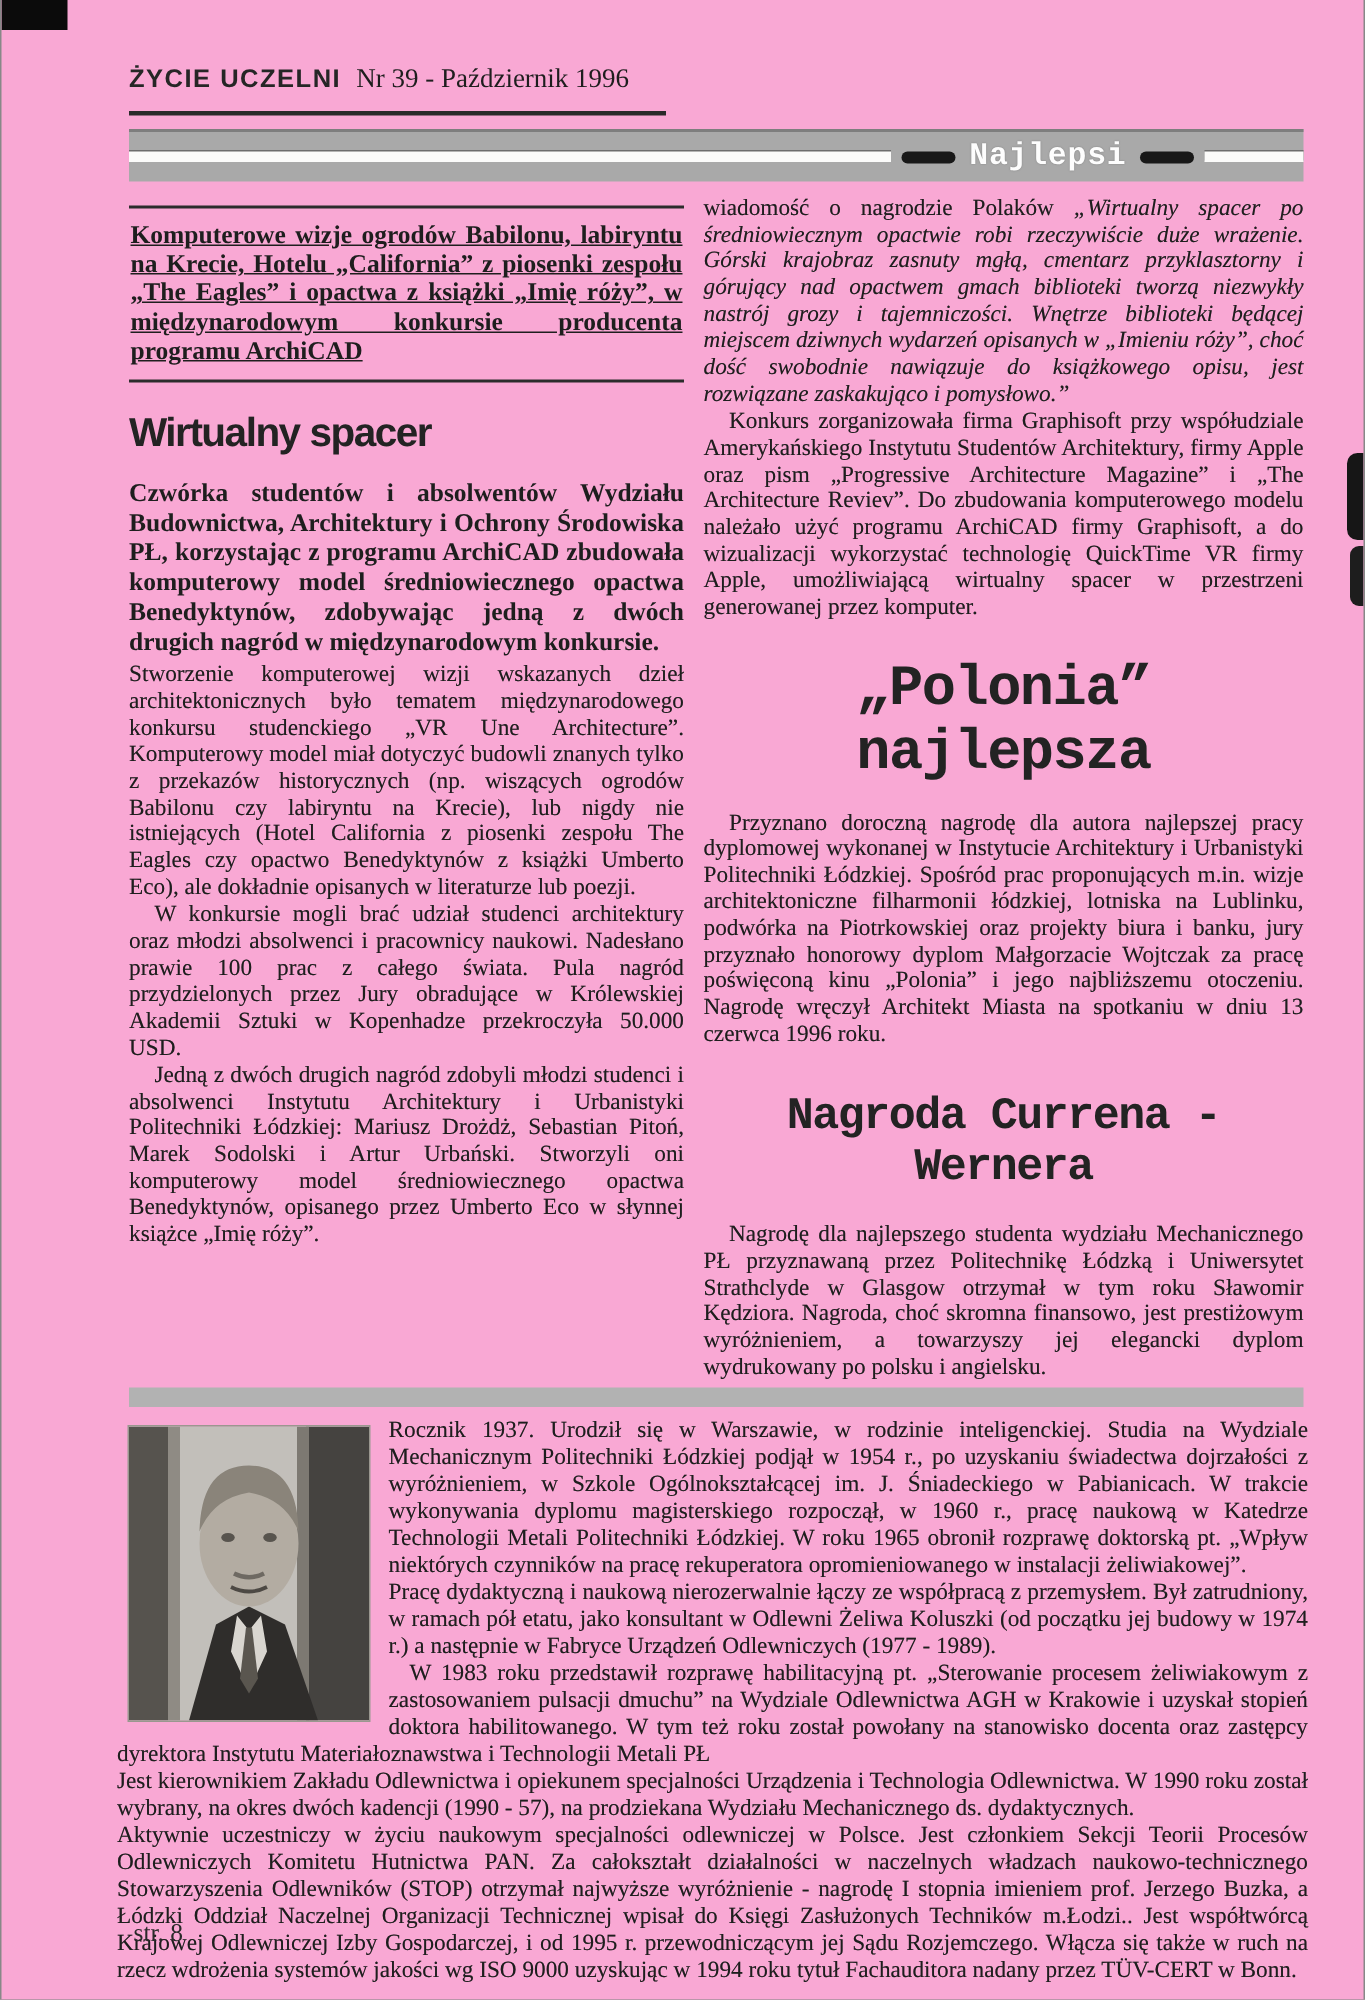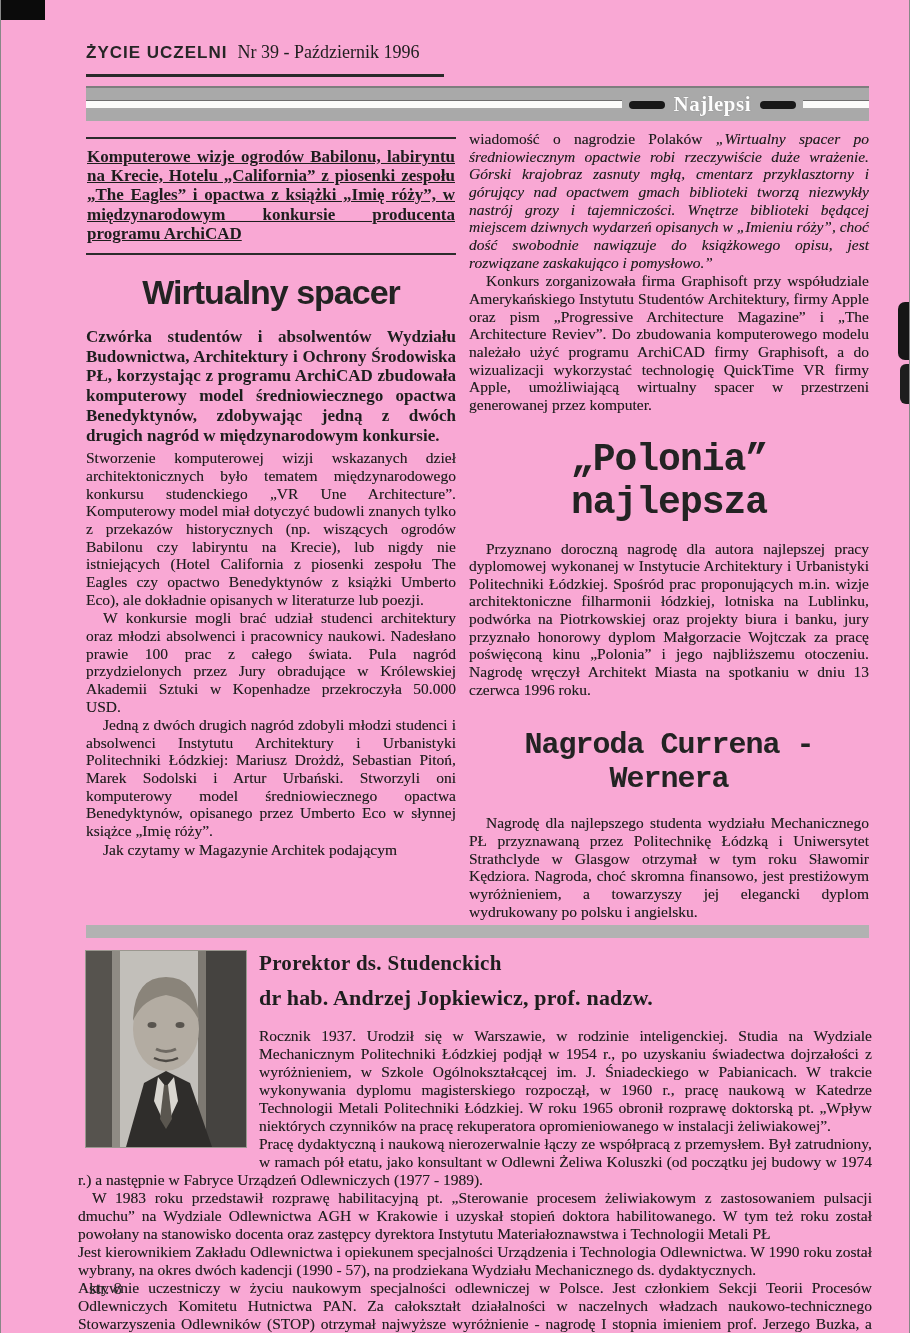--- a/index.html
+++ b/index.html
@@ -20,39 +20,39 @@
   .masthead{font-family:"Liberation Sans", sans-serif;font-weight:bold;font-size:17px;letter-spacing:1px;color:#262626;}
   .issue{font-size:18px;margin-left:6px;}
   .header-rule{margin-top:11px;width:358px;height:3px;background:#2a2a2a;}
 
   
   .banner{position:relative;height:33px;background:#a9a9a9;border-top:2px solid #7e7e7e;
           display:flex;align-items:center;margin-top:9px;}
   .banner .stripe{height:7px;background:#fbfbfa;box-shadow:0 -1px 0 #6d6d6d;}
   .banner .stripe.grow{flex:1;}
   .banner .cap{width:36px;height:8px;background:#181818;border-radius:4px;margin:0 7px;flex:none;}
-  .banner .label{font-family:Liberation Serif, serif;font-weight:bold;font-size:21px;
+  .banner .label{font-family:Liberation Mono, monospace;font-weight:bold;font-size:21px;
                  color:#fdfdfd;letter-spacing:.5px;padding:0 2px;flex:none;
                  text-shadow:0 0 1px rgba(80,80,80,.6);}
   .banner-najlepsi .stripe.end{width:66px;flex:none;}
   .banner-sub{height:13px;background:#b2b2b2;margin-top:5px;}
 
   
   .columns{display:flex;gap:13px;margin-top:9px;}
   .col-left{width:370px;flex:none;}
   .col-right{flex:1;min-width:0;}
 
   .lead-box{
     border-top:2px solid #2c2c2c;border-bottom:2px solid #2c2c2c;
     padding:8px 1px 10px;margin-top:7px;
     font-weight:bold;font-size:17px;line-height:1.13;text-align:justify;text-decoration:underline;
   }
   h1.headline{
-    font-family:"Liberation Sans", sans-serif;font-weight:bold;font-size:34px;
-    letter-spacing:-1px;text-align:center;color:#232323;margin:18px 0 15px;
+    font-family:"Liberation Sans", sans-serif;font-weight:bold;font-size:27px;
+    letter-spacing:-1px;text-align:left;color:#232323;margin:18px 0 15px;
   }
   h2.headline{
     font-family:Liberation Mono, monospace;font-weight:bold;
     letter-spacing:-1px;text-align:center;color:#232323;
   }
   h2.h-polonia{font-size:38px;margin:24px 0 16px;}
   h2.h-currena{font-size:30px;margin:30px 0 18px;text-align:center;}
 
   p.body{margin:0;font-size:15.5px;line-height:1.14;text-align:justify;
          text-shadow:0 0 .4px rgba(30,30,30,.45);}
@@ -101,21 +101,20 @@
 
   <div class="columns">
 
     <div class="col-left">
       <div class="lead-box">Komputerowe wizje ogrodów Babilonu, labiryntu na Krecie, Hotelu „California” z piosenki zespołu „The Eagles” i opactwa z książki „Imię róży”, w międzynarodowym konkursie producenta programu ArchiCAD</div>
       <h1 class="headline">Wirtualny spacer</h1>
       <p class="intro">Czwórka studentów i absolwentów Wydziału Budownictwa, Architektury i Ochrony Środowiska PŁ, korzystając z programu ArchiCAD zbudowała komputerowy model średniowiecznego opactwa Benedyktynów, zdobywając jedną z dwóch drugich nagród w międzynarodowym konkursie.</p>
       <p class="body">Stworzenie komputerowej wizji wskazanych dzieł architektonicznych było tematem międzynarodowego konkursu studenckiego „VR Une Architecture”. Komputerowy model miał dotyczyć budowli znanych tylko z przekazów historycznych (np. wiszących ogrodów Babilonu czy labiryntu na Krecie), lub nigdy nie istniejących (Hotel California z piosenki zespołu The Eagles czy opactwo Benedyktynów z książki Umberto Eco), ale dokładnie opisanych w literaturze lub poezji.</p>
       <p class="body indent">W konkursie mogli brać udział studenci architektury oraz młodzi absolwenci i pracownicy naukowi. Nadesłano prawie 100 prac z całego świata. Pula nagród przydzielonych przez Jury obradujące w Królewskiej Akademii Sztuki w Kopenhadze przekroczyła 50.000 USD.</p>
       <p class="body indent">Jedną z dwóch drugich nagród zdobyli młodzi studenci i absolwenci Instytutu Architektury i Urbanistyki Politechniki Łódzkiej: Mariusz Drożdż, Sebastian Pitoń, Marek Sodolski i Artur Urbański. Stworzyli oni komputerowy model średniowiecznego opactwa Benedyktynów, opisanego przez Umberto Eco w słynnej książce „Imię róży”.</p>
-      <p class="body indent">Jak czytamy w Magazynie Architek podającym</p>
     </div>
 
     <div class="col-right">
       <p class="body rc-top"><span>wiadomość o nagrodzie Polaków </span><em class="quote">„Wirtualny spacer po średniowiecznym opactwie robi rzeczywiście duże wrażenie. Górski krajobraz zasnuty mgłą, cmentarz przyklasztorny i górujący nad opactwem gmach biblioteki tworzą niezwykły nastrój grozy i tajemniczości. Wnętrze biblioteki będącej miejscem dziwnych wydarzeń opisanych w „Imieniu róży”, choć dość swobodnie nawiązuje do książkowego opisu, jest rozwiązane zaskakująco i pomysłowo.”</em></p>
       <p class="body indent">Konkurs zorganizowała firma Graphisoft przy współudziale Amerykańskiego Instytutu Studentów Architektury, firmy Apple oraz pism „Progressive Architecture Magazine” i „The Architecture Reviev”. Do zbudowania komputerowego modelu należało użyć programu ArchiCAD firmy Graphisoft, a do wizualizacji wykorzystać technologię QuickTime VR firmy Apple, umożliwiającą wirtualny spacer w przestrzeni generowanej przez komputer.</p>
 
       <h2 class="headline h-polonia">„Polonia” najlepsza</h2>
       <p class="body indent">Przyznano doroczną nagrodę dla autora najlepszej pracy dyplomowej wykonanej w Instytucie Architektury i Urbanistyki Politechniki Łódzkiej. Spośród prac proponujących m.in. wizje architektoniczne filharmonii łódzkiej, lotniska na Lublinku, podwórka na Piotrkowskiej oraz projekty biura i banku, jury przyznało honorowy dyplom Małgorzacie Wojtczak za pracę poświęconą kinu „Polonia” i jego najbliższemu otoczeniu. Nagrodę wręczył Architekt Miasta na spotkaniu w dniu 13 czerwca 1996 roku.</p>
 
       <h2 class="headline h-currena">Nagroda Currena - Wernera</h2>
@@ -138,24 +137,20 @@
         <path d="M72 126 L80 136 L88 126 L92 150 L80 176 L68 150 Z" fill="#d9d6d0"></path>
         <path d="M78 134 L82 134 L86 168 L80 178 L74 168 Z" fill="#5a564f"></path>
         <ellipse cx="80" cy="78" rx="33" ry="42" fill="#b3aca2"></ellipse>
         <path d="M47 70 Q48 26 80 26 Q112 26 113 70 Q104 48 80 44 Q56 48 47 70 Z" fill="#8a847a"></path>
         <ellipse cx="66" cy="74" rx="4.5" ry="3" fill="#58544e"></ellipse>
         <ellipse cx="94" cy="74" rx="4.5" ry="3" fill="#58544e"></ellipse>
         <path d="M70 98 Q80 103 90 98" stroke="#6e6962" stroke-width="3" fill="none"></path>
         <path d="M68 107 Q80 113 92 107" stroke="#4d4944" stroke-width="2.5" fill="none"></path>
       </svg>
     </div>
-    <div class="p-title">
-      <div class="t1">Prorektor ds. Studenckich</div>
-      <div class="t2">dr hab. Andrzej Jopkiewicz, prof. nadzw.</div>
-    </div>
     <p class="bio">Rocznik 1937. Urodził się w Warszawie, w rodzinie inteligenckiej. Studia na Wydziale Mechanicznym Politechniki Łódzkiej podjął w 1954 r., po uzyskaniu świadectwa dojrzałości z wyróżnieniem, w Szkole Ogólnokształcącej im. J. Śniadeckiego w Pabianicach. W trakcie wykonywania dyplomu magisterskiego rozpoczął, w 1960 r., pracę naukową w Katedrze Technologii Metali Politechniki Łódzkiej. W roku 1965 obronił rozprawę doktorską pt. „Wpływ niektórych czynników na pracę rekuperatora opromieniowanego w instalacji żeliwiakowej”.</p>
     <p class="bio">Pracę dydaktyczną i naukową nierozerwalnie łączy ze współpracą z przemysłem. Był zatrudniony, w ramach pół etatu, jako konsultant w Odlewni Żeliwa Koluszki (od początku jej budowy w 1974 r.) a następnie w Fabryce Urządzeń Odlewniczych (1977 - 1989).</p>
     <p class="bio bio-indent">W 1983 roku przedstawił rozprawę habilitacyjną pt. „Sterowanie procesem żeliwiakowym z zastosowaniem pulsacji dmuchu” na Wydziale Odlewnictwa AGH w Krakowie i uzyskał stopień doktora habilitowanego. W tym też roku został powołany na stanowisko docenta oraz zastępcy dyrektora Instytutu Materiałoznawstwa i Technologii Metali PŁ</p>
     <p class="bio">Jest kierownikiem Zakładu Odlewnictwa i opiekunem specjalności Urządzenia i Technologia Odlewnictwa. W 1990 roku został wybrany, na okres dwóch kadencji (1990 - 57), na prodziekana Wydziału Mechanicznego ds. dydaktycznych.</p>
     <p class="bio">Aktywnie uczestniczy w życiu naukowym specjalności odlewniczej w Polsce. Jest członkiem Sekcji Teorii Procesów Odlewniczych Komitetu Hutnictwa PAN. Za całokształt działalności w naczelnych władzach naukowo-technicznego Stowarzyszenia Odlewników (STOP) otrzymał najwyższe wyróżnienie - nagrodę I stopnia imieniem prof. Jerzego Buzka, a Łódzki Oddział Naczelnej Organizacji Technicznej wpisał do Księgi Zasłużonych Techników m.Łodzi.. Jest współtwórcą Krajowej Odlewniczej Izby Gospodarczej, i od 1995 r. przewodniczącym jej Sądu Rozjemczego. Włącza się także w ruch na rzecz wdrożenia systemów jakości wg ISO 9000 uzyskując w 1994 roku tytuł Fachauditora nadany przez TÜV-CERT w Bonn.</p>
   </section>
 
   <div class="page-footer">str. 8</div>
 
 </div>

